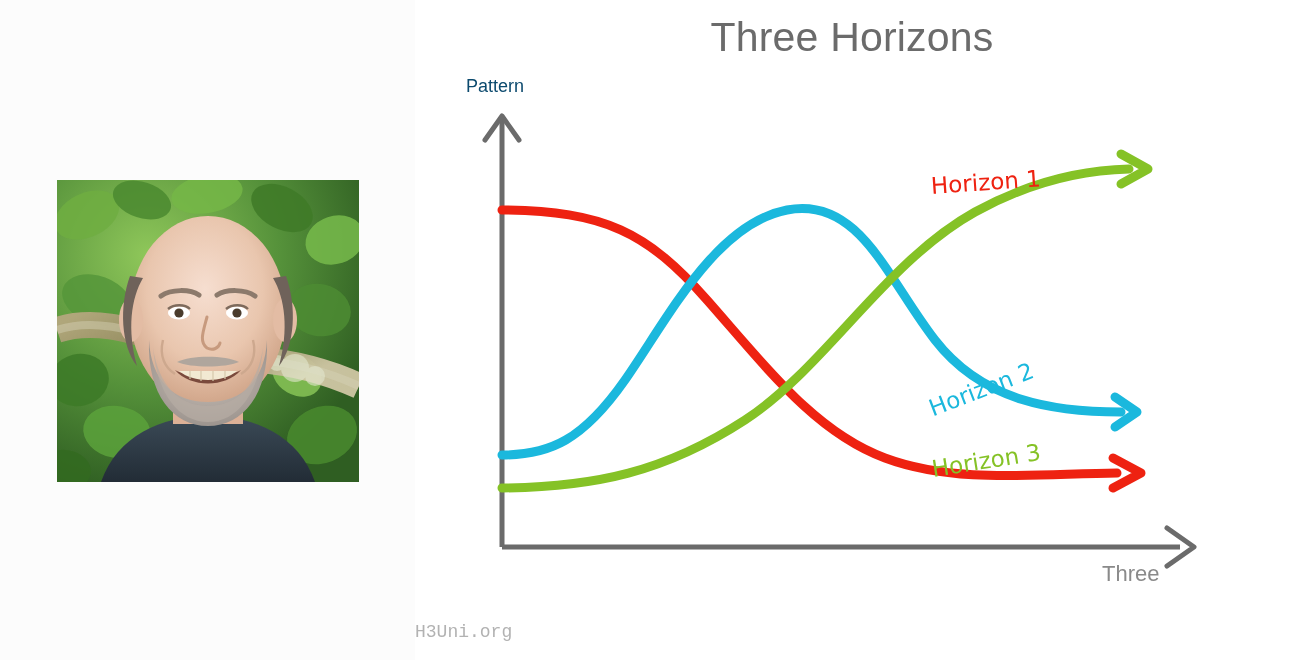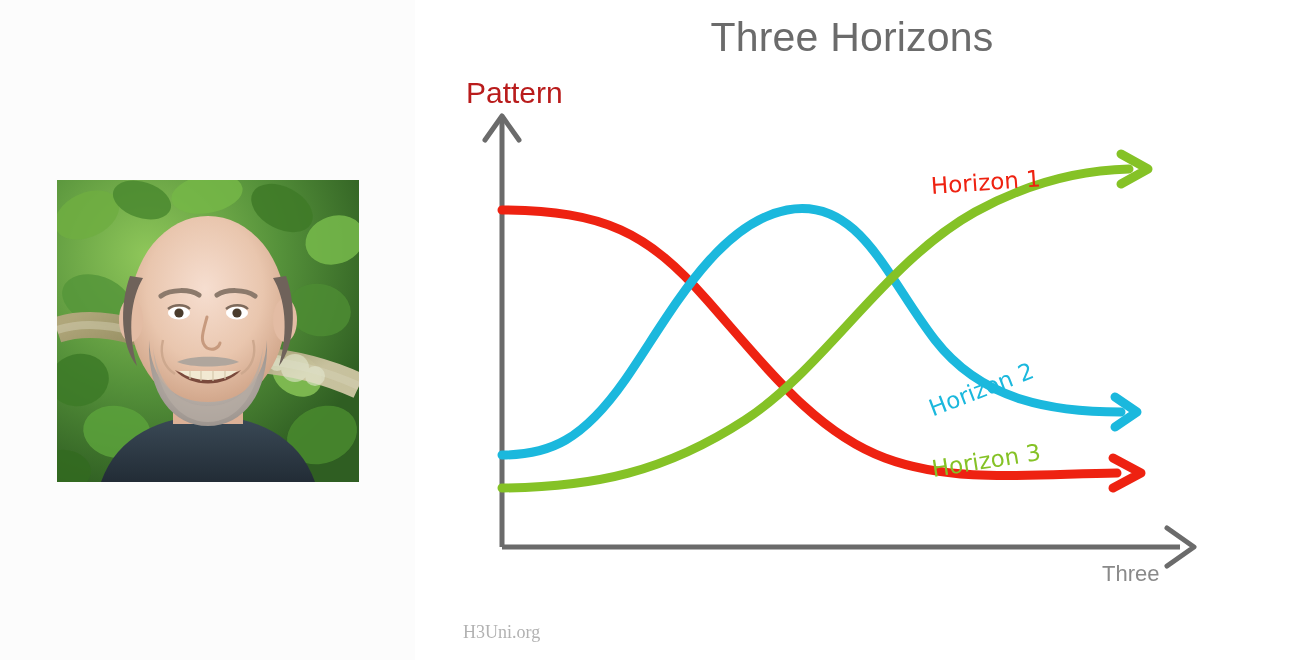--- a/index.html
+++ b/index.html
@@ -58,22 +58,22 @@
     font-size: 41px;
     font-weight: normal;
     color: #6b6b6b;
     letter-spacing: 0.2px;
     font-family: "Liberation Sans", sans-serif;
   }
   .axis-label-y {
     position: absolute;
     left: 51px;
     top: 76px;
-    font-size: 30px;
-    color: #b91c1c;
+    font-size: 18px;
+    color: #0c4a6e;
     font-family: "Liberation Sans", sans-serif;
     white-space: nowrap;
   }
   .axis-label-x {
     position: absolute;
     left: 687px;
     top: 561px;
     font-size: 22px;
     color: #8a8a8a;
     font-family: "Liberation Sans", sans-serif;
@@ -85,22 +85,21 @@
     top: 0;
     width: 874px;
     height: 660px;
   }
   .footer-note {
     position: absolute;
     left: 415px;
     top: 622px;
     font-size: 18px;
     color: #b2b2b2;
-    font-family: Liberation Serif, serif;
-    margin-left: 48px;
+    font-family: Liberation Mono, monospace;
   }
   .curve-label {
     position: absolute;
     font-size: 23px;
     font-family: "DejaVu Sans", sans-serif;
     font-weight: 500;
     white-space: nowrap;
   }
   .lbl-h1 {
     left: 516px;

